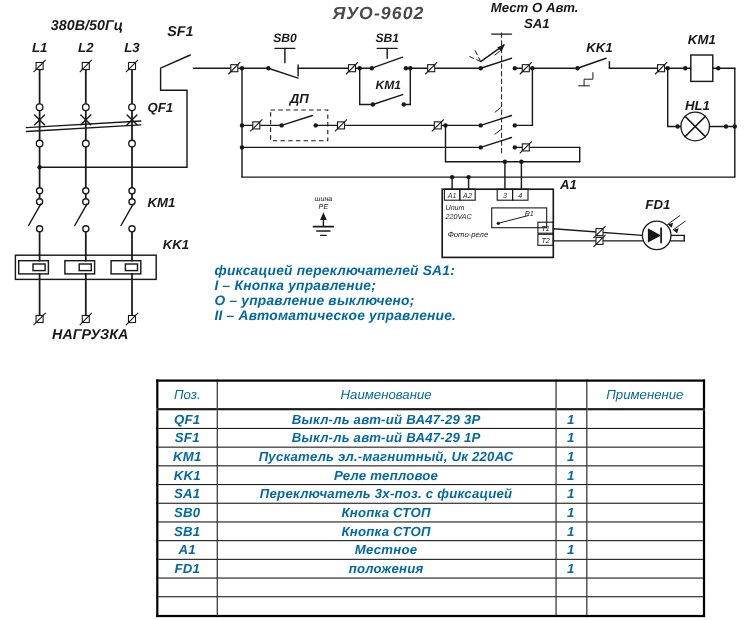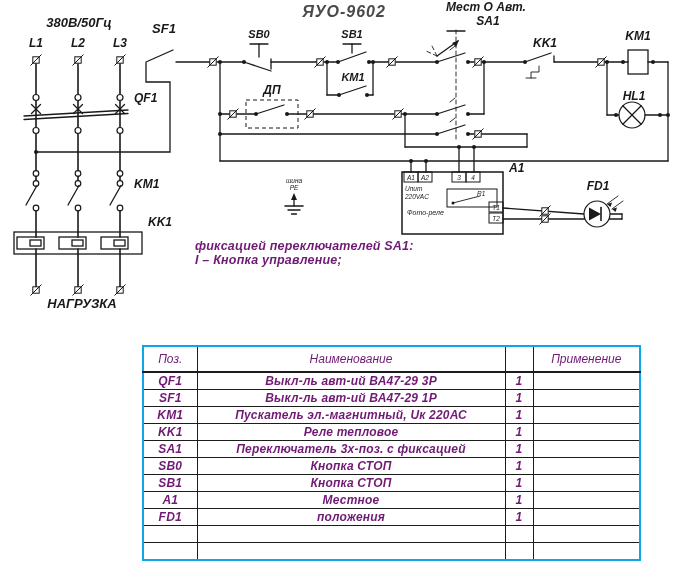--- a/index.html
+++ b/index.html
@@ -1,17 +1,17 @@
 <!DOCTYPE html>
 <html><head>
 <meta charset="utf-8">
 <style>
   html,body{margin:0;padding:0;background:#fff;}
   #page{position:relative;width:678px;height:564px;background:#fff;overflow:hidden;
-        font-family:"Liberation Sans",sans-serif;color:#701a75;}
+        font-family:"Liberation Sans",sans-serif;color:#0369a1;}
   svg .w{stroke:#191919;stroke-width:1.3;fill:none;stroke-linecap:round;}
   svg .wp{stroke-width:1.6;}
   svg .thin{stroke-width:0.9;}
   svg .dash{stroke-dasharray:4 3;}
   svg .d{fill:#191919;stroke:none;}
   svg .oc{fill:#fff;stroke:#191919;stroke-width:1.2;}
   svg .bx{fill:none;stroke:#191919;stroke-width:1.3;}
   svg .fill{fill:#191919;stroke:none;}
   svg text{fill:#191919;font-family:"Liberation Sans",sans-serif;}
   svg .lbl{font-size:12px;font-style:italic;font-weight:bold;}
@@ -23,21 +23,21 @@
   svg .mid{text-anchor:middle;}
   #term rect{fill:#fff;stroke:#191919;stroke-width:1;}
   #term line{stroke:#191919;stroke-width:1;}
 
   .notes{position:absolute;left:195px;top:240px;width:280px;
          font-style:italic;font-weight:bold;font-size:12.5px;line-height:13.5px;
          letter-spacing:0.2px;}
   .notes .dp-line{margin-top:6px;}
 
   table.parts{position:absolute;left:142px;top:345px;width:497px;
-        border-collapse:collapse;table-layout:fixed;border:2px solid #0ea5e9;}
+        border-collapse:collapse;table-layout:fixed;border:2px solid #000000;}
   table.parts th,table.parts td{border:1px solid #1c1c1c;height:16px;padding:0 2px;
         overflow:hidden;white-space:nowrap;font-size:12px;font-style:italic;}
   table.parts thead th{height:24px;font-weight:normal;text-align:center;border-bottom:2px solid #1c1c1c;}
   table.parts td{font-weight:bold;letter-spacing:0.2px;}
   td.c-pos{text-align:center;}
   td.c-name{text-align:center;padding-left:10px;}
   td.c-qty{text-align:center;}
   td.c-app{text-align:left;}
 </style>
 </head>
@@ -353,20 +353,22 @@
     <polygon class="fill" points="607,204 612,202.5 610.5,207"></polygon>
     <line class="w thin" x1="623" y1="201" x2="612" y2="209"></line>
     <polygon class="fill" points="612,209 617,207.5 615.5,212"></polygon>
   </g>
 </svg>
 
 
 <div class="notes">
   <div>фиксацией переключателей SA1:</div>
   <div>I – Кнопка управление;</div>
+  <div>О – управление выключено;</div>
+  <div>II – Автоматическое управление.</div>
 </div>
 
 
 <table class="parts">
   <colgroup>
     <col style="width:54px">
         <col style="width:308px">
         <col style="width:28px">
         <col style="width:107px">
   </colgroup>

